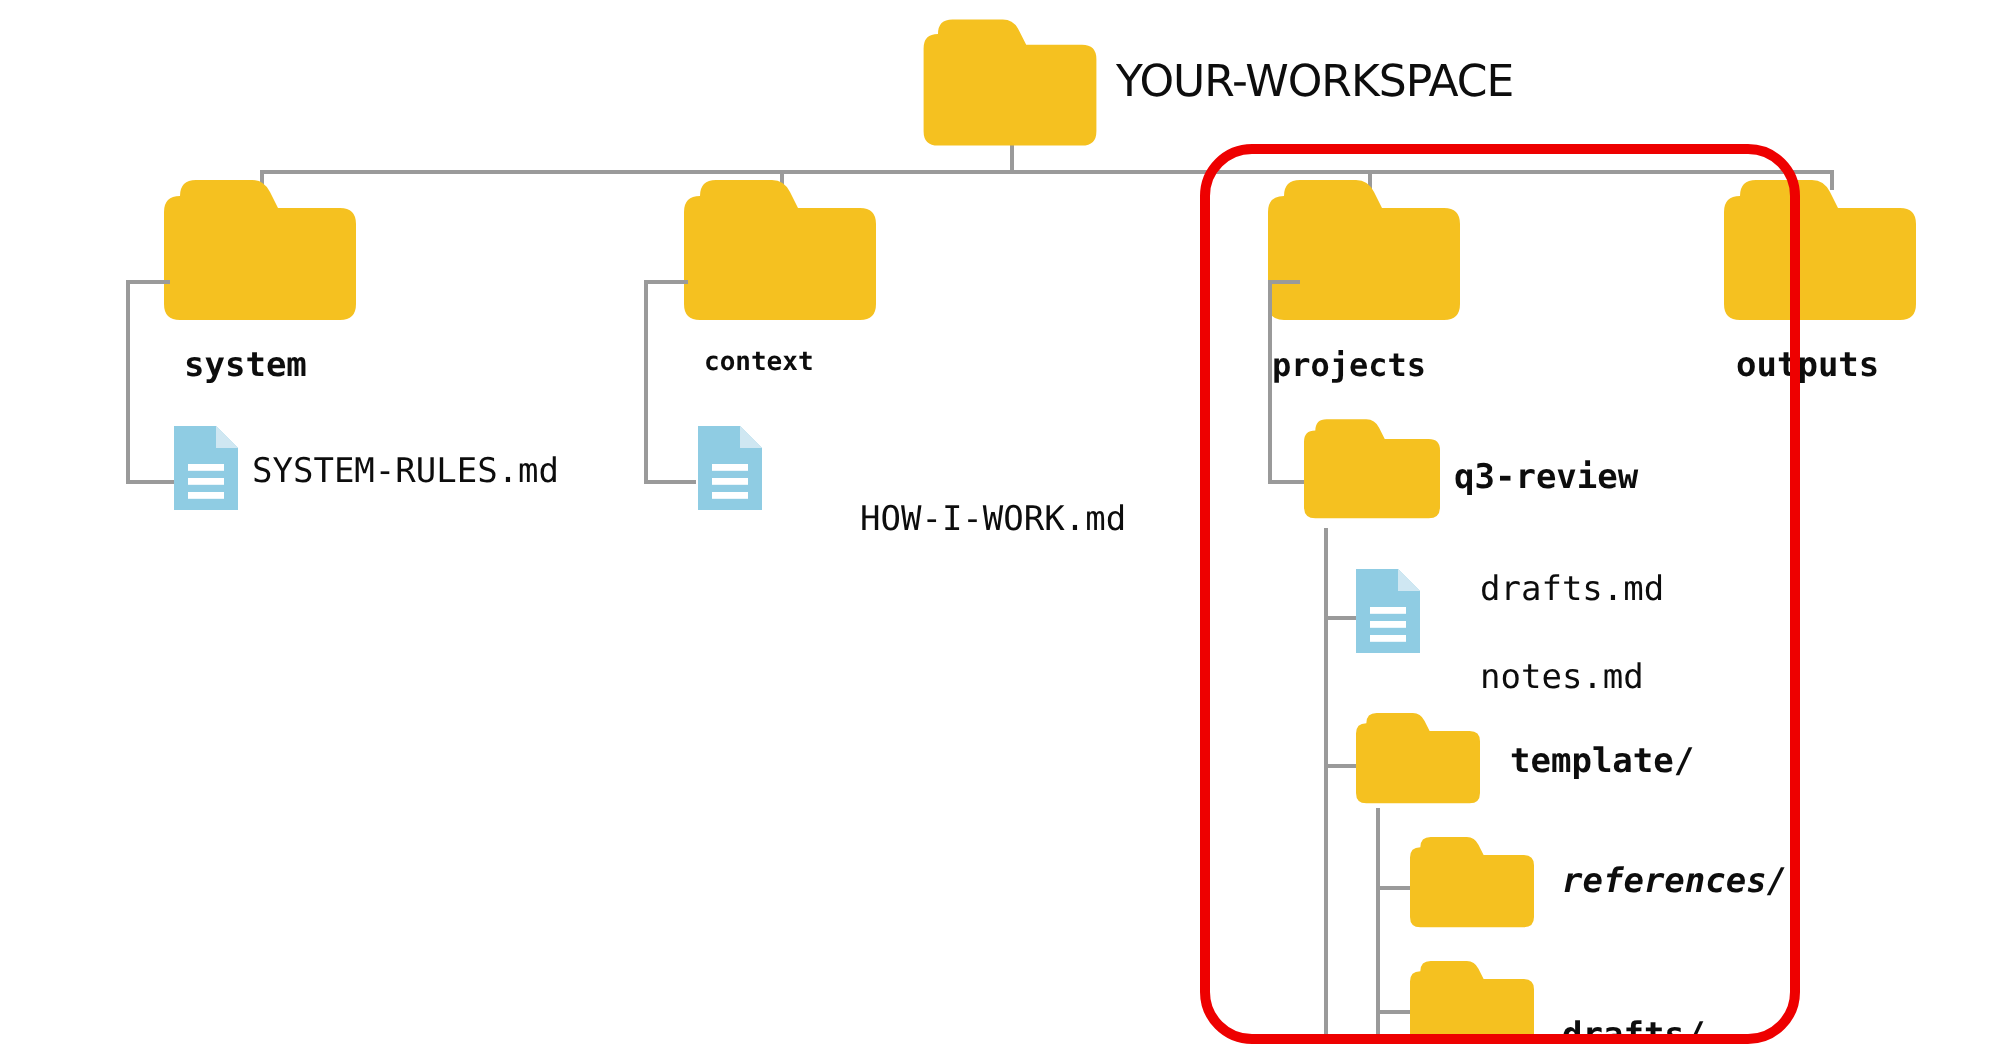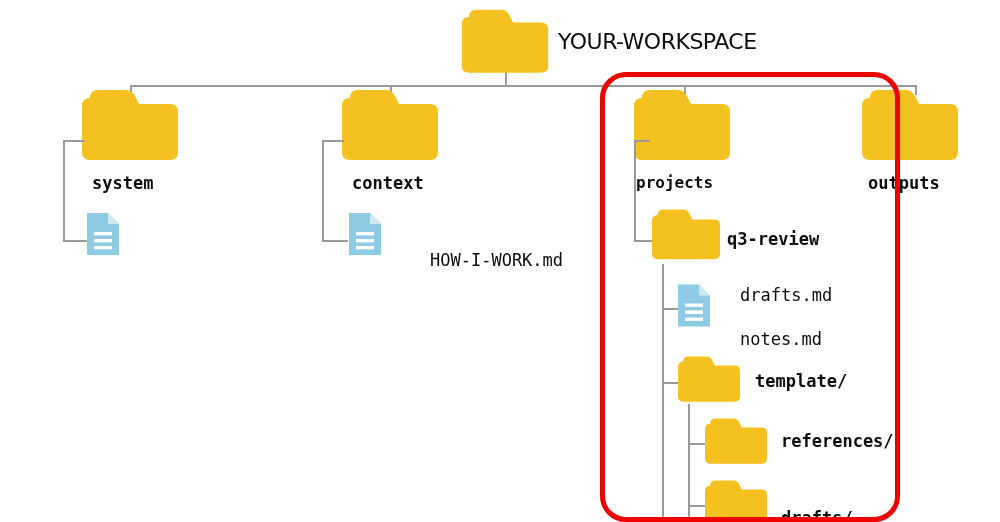--- a/index.html
+++ b/index.html
@@ -91,27 +91,28 @@
 
   <div class="file" style="left:87px; top:213px;">
     <svg width="32" height="42" viewBox="0 0 32 42">
       <path d="M0 0 L21 0 L32 11 L32 42 L0 42 Z" fill="#8fcce3"></path>
       <path d="M21 0 L32 11 L21 11 Z" fill="#cfe7f2"></path>
       <rect x="7" y="19" width="18" height="3.4" fill="#ffffff"></rect>
       <rect x="7" y="26" width="18" height="3.4" fill="#ffffff"></rect>
       <rect x="7" y="33" width="18" height="3.4" fill="#ffffff"></rect>
     </svg>
   </div>
+  <div class="label" style="left:126px; top:228px; font-size:17px;">SYSTEM-RULES.md</div>
 
   <div class="folder" style="left:342px; top:88px;">
     <svg width="96" height="80" viewBox="0 0 96 80">
       <path d="M8 10 Q8 2 16 2 L44 2 Q50 2 53 8 L57 16 L88 16 Q96 16 96 24 L96 64 Q96 72 88 72 L8 72 Q0 72 0 64 L0 18 Q0 10 8 10 Z" fill="#f5c120"></path>
     </svg>
   </div>
-  <div class="label bold" style="left:352px; top:175px; font-size:17px;">context</div>
+  <div class="label bold" style="left:352px; top:175px; font-size:13px;">context</div>
 
   <div class="line v" style="left:322px; top:140px; height:100px;"></div>
   <div class="line h" style="left:322px; top:140px; width:22px;"></div>
   <div class="line h" style="left:322px; top:240px; width:26px;"></div>
 
   <div class="file" style="left:349px; top:213px;">
     <svg width="32" height="42" viewBox="0 0 32 42">
       <path d="M0 0 L21 0 L32 11 L32 42 L0 42 Z" fill="#8fcce3"></path>
       <path d="M21 0 L32 11 L21 11 Z" fill="#cfe7f2"></path>
       <rect x="7" y="19" width="18" height="3.4" fill="#ffffff"></rect>
@@ -165,21 +166,21 @@
 
   <div class="line v" style="left:688px; top:404px; height:118px;"></div>
   <div class="line h" style="left:688px; top:443px; width:22px;"></div>
   <div class="line h" style="left:688px; top:505px; width:22px;"></div>
 
   <div class="folder" style="left:705px; top:417px;">
     <svg width="62" height="52" viewBox="0 0 96 80">
       <path d="M8 10 Q8 2 16 2 L44 2 Q50 2 53 8 L57 16 L88 16 Q96 16 96 24 L96 64 Q96 72 88 72 L8 72 Q0 72 0 64 L0 18 Q0 10 8 10 Z" fill="#f5c120"></path>
     </svg>
   </div>
-  <div class="label bold" style="left:781px; top:433px; font-size:17px;">references/</div>
+  <div class="label bold" style="left:781px; top:433px; font-size:17px;font-style:italic;">references/</div>
 
   <div class="folder" style="left:705px; top:479px;">
     <svg width="62" height="52" viewBox="0 0 96 80">
       <path d="M8 10 Q8 2 16 2 L44 2 Q50 2 53 8 L57 16 L88 16 Q96 16 96 24 L96 64 Q96 72 88 72 L8 72 Q0 72 0 64 L0 18 Q0 10 8 10 Z" fill="#f5c120"></path>
     </svg>
   </div>
   <div class="label bold" style="left:781px; top:510px; font-size:17px;">drafts/</div>
 
   <div class="folder" style="left:862px; top:88px;">
     <svg width="96" height="80" viewBox="0 0 96 80">

